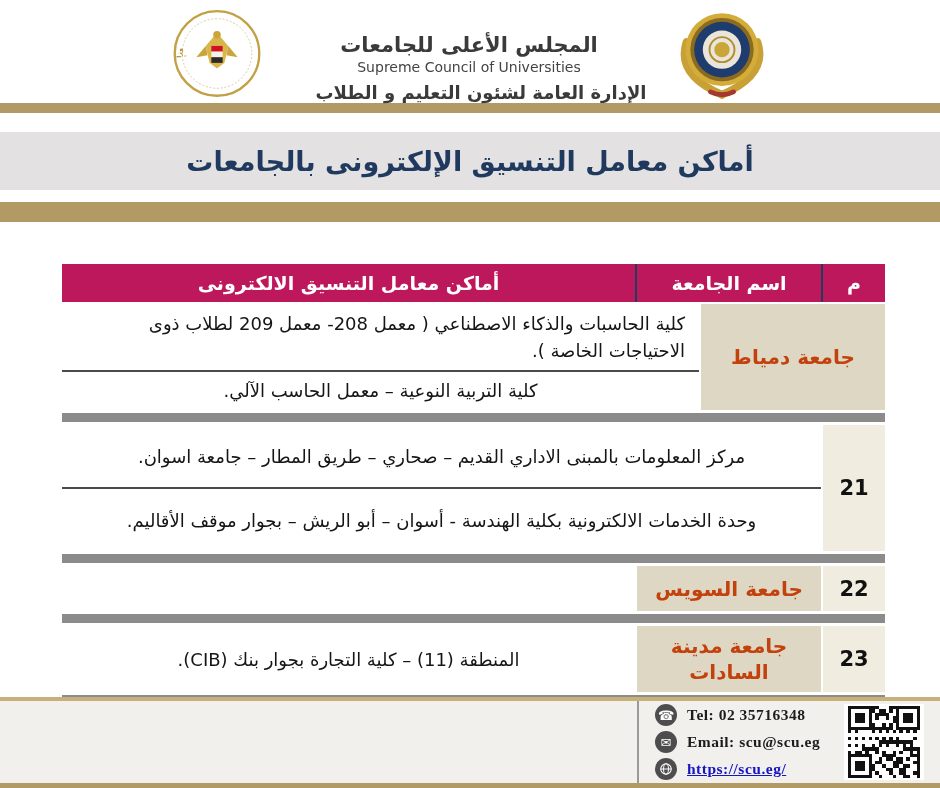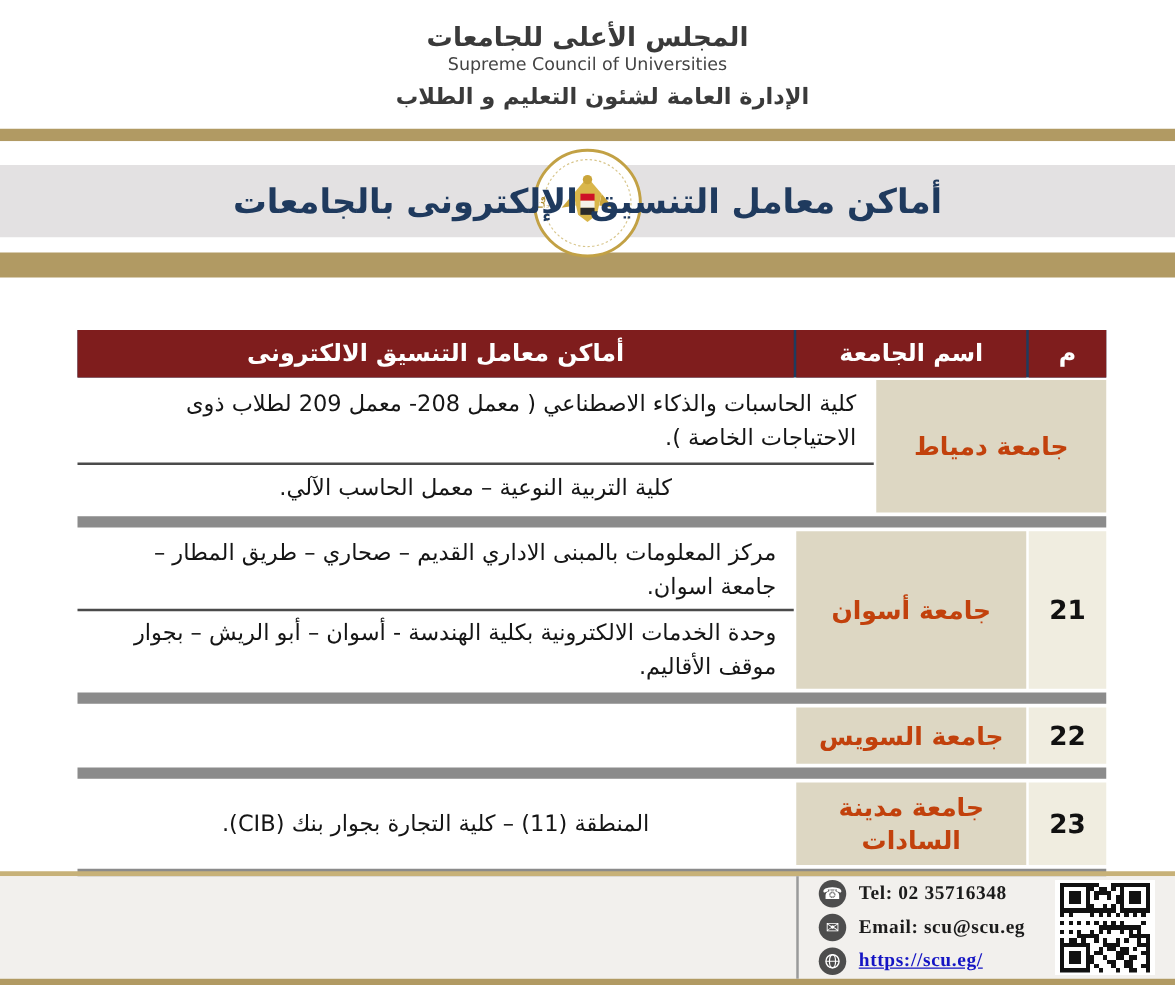--- a/index.html
+++ b/index.html
@@ -1,20 +1,20 @@
 <!DOCTYPE html>
 <html lang="ar" dir="rtl"><head>
 <meta charset="utf-8">
 <style>
   html,body{margin:0;padding:0;background:#fff;}
   .page{position:relative;width:940px;height:788px;background:#fff;overflow:hidden;
         font-family:"DejaVu Sans",sans-serif;direction:rtl;}
 
   
-  .topbar{height:103px;display:flex;align-items:center;justify-content:center;gap:28px;padding-top:2px;box-sizing:border-box;flex-direction:column;}
+  .topbar{height:103px;display:flex;align-items:flex-end;justify-content:center;gap:28px;padding-top:2px;box-sizing:border-box;}
   .org-text{text-align:center;color:#3a3a3a;}
   .org-ar{font-size:21px;font-weight:bold;line-height:1.25;}
   .org-en{font-size:14px;color:#444;line-height:1.3;}
   .dept-ar{font-size:18px;font-weight:bold;margin-top:6px;margin-left:24px;}
 
   .tan{background:#b19a63;}
   .tan1{height:10px;}
   .gap1{height:7px;background:#fff;}
   .banner{height:58px;background:#e3e1e2;display:flex;align-items:center;justify-content:center;margin-top:12px;}
   .banner h1{margin:0;font-size:27px;font-weight:bold;color:#1f3a5e;}
@@ -23,21 +23,21 @@
 
   
   .tbl{margin:42px 55px 0 62px;}
   .thead-wrap{background:#1f3b5e;}
   .trow{display:flex;column-gap:2px;}
   .cell{box-sizing:border-box;}
   .idx{width:62px;flex:0 0 62px;display:flex;align-items:center;justify-content:center;}
   .uni{width:184px;flex:0 0 184px;display:flex;align-items:center;justify-content:center;text-align:center;}
   .loc{flex:1 1 auto;display:flex;flex-direction:column;}
   .thead{height:38px;}
-  .thead .cell{background:#7f1d1d;color:#fff;font-weight:bold;font-size:19px;
+  .thead .cell{background:#be185d;color:#fff;font-weight:bold;font-size:19px;
                display:flex;align-items:center;justify-content:center;}
   .block .idx{background:#f0ede0;font-weight:bold;font-size:21px;color:#111;}
   .block .uni{background:#ddd7c3;font-weight:bold;font-size:20px;color:#c2410c;line-height:1.3;padding:2px 6px;}
   .block .loc{background:#fff;}
   .block{margin-top:2px;}
   .b0{height:106px;}.b1{height:126px;}.b2{height:45px;}.b3{height:66px;}
   .loc-item{flex:1 1 auto;display:flex;align-items:center;justify-content:center;text-align:right;
             font-size:18px;color:#151515;line-height:1.5;padding:3px 14px;}
   .loc-div{border-top:2px solid #4a4a4a;width:100%;}
   .sep-bar{height:9px;background:#8b8b8b;margin:3px 0;}
@@ -131,21 +131,20 @@
       <div class="cell loc">
             <div class="loc-item">كلية الحاسبات والذكاء الاصطناعي ( معمل 208- معمل 209 لطلاب ذوى الاحتياجات الخاصة ).</div>
             <div class="loc-div"></div>
             <div class="loc-item">كلية التربية النوعية – معمل الحاسب الآلي.</div>
           </div>
     </div>
     <div class="sep-bar"></div>
 
     <div class="trow block b1">
       <div class="cell idx">21</div>
-      <div class="cell uni">جامعة أسوان</div>
       <div class="cell loc">
             <div class="loc-item">مركز المعلومات بالمبنى الاداري القديم – صحاري – طريق المطار – جامعة اسوان.</div>
             <div class="loc-div"></div>
             <div class="loc-item">وحدة الخدمات الالكترونية بكلية الهندسة - أسوان – أبو الريش – بجوار موقف الأقاليم.</div>
           </div>
     </div>
     <div class="sep-bar"></div>
 
     <div class="trow block b2">
       <div class="cell idx">22</div>

